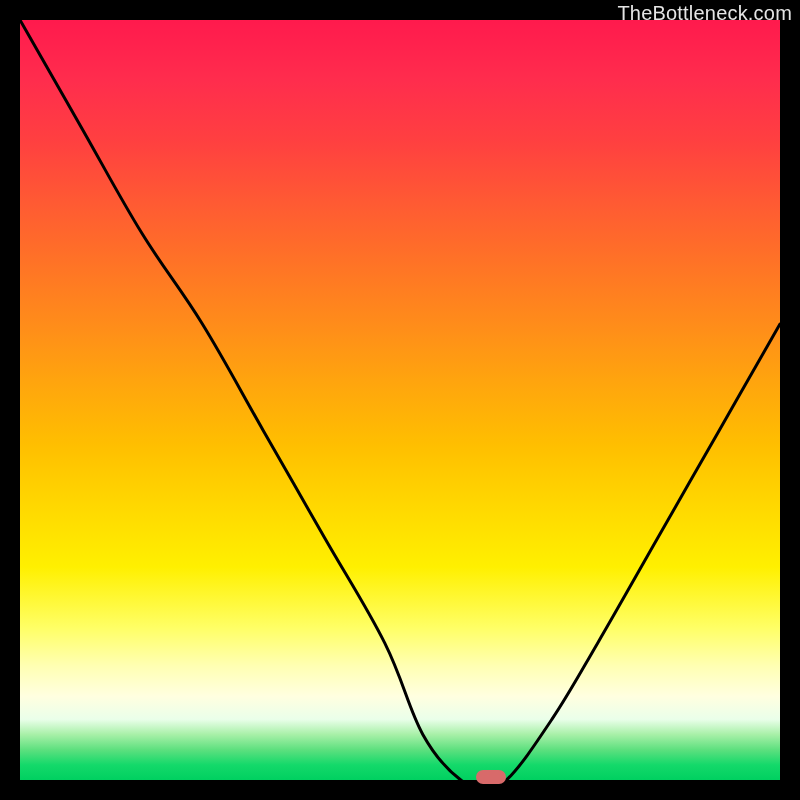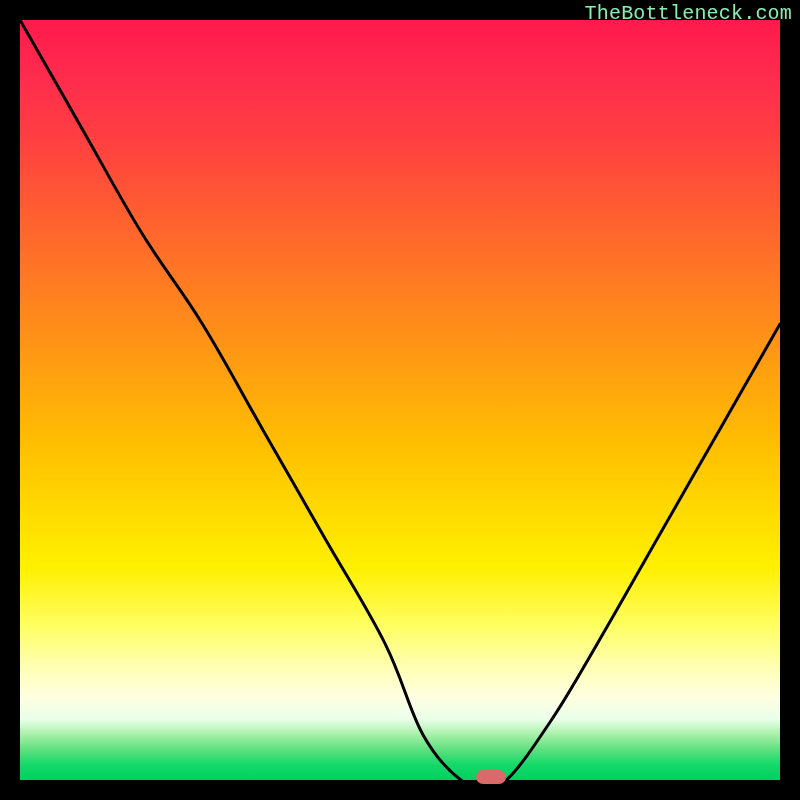--- a/index.html
+++ b/index.html
@@ -42,24 +42,24 @@
       #a8f0a8 94%,
       #5ee07f 96%,
       #14d96a 98%,
       #00d060 100%
     );
   }
   .watermark {
     position: absolute;
     top: 2px;
     right: 8px;
-    font-family: Liberation Mono, monospace;
+    font-family: Liberation Sans, sans-serif;
     font-size: 20px;
     font-weight: 500;
-    color: #86efac;
+    color: #e5e5e5;
     letter-spacing: 0.2px;
     text-align: center;
   }
   svg.curve {
     position: absolute;
     left: 0;
     top: 0;
     width: 760px;
     height: 760px;
   }

